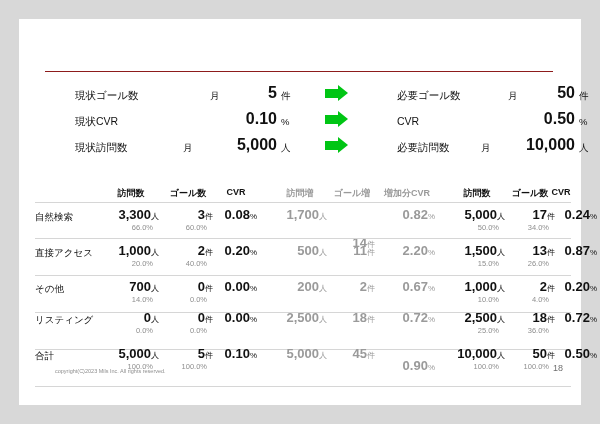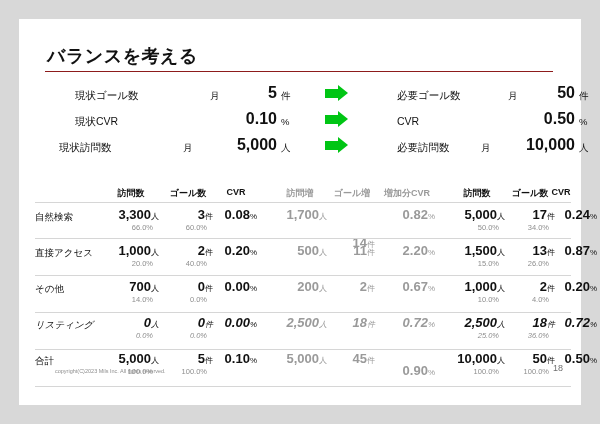--- a/index.html
+++ b/index.html
@@ -86,21 +86,20 @@
   }
   .pageno{
     position:absolute;right:18px;top:344px;font-size:9px;color:#6f6f6f;
   }
 </style>
 </head>
 <body>
 
 <div class="slide">
 
-  <div class="title">バランスを考える</div>
   <div class="title-rule"></div>
 
   <div class="summary">
 
     <div class="srow">
       <span class="lbl" style="left:22px;top:6px;">現状ゴール数</span>
       <span class="unit-m" style="left:157px;top:7px;">月</span>
       <span class="big" style="left:150px;top:1px;width:74px;">5</span>
       <span class="unit" style="left:228px;top:7px;">件</span>
       <span class="arrow-wrap" style="left:272px;top:2px;width:24px;height:17px;">
@@ -120,21 +119,21 @@
       <span class="arrow-wrap" style="left:272px;top:2px;width:24px;height:17px;">
         <span class="arrow-body"></span>
           <span class="arrow-head"></span>
       </span>
       <span class="lbl" style="left:344px;top:6px;">CVR</span>
       <span class="big" style="left:448px;top:1px;width:74px;">0.50</span>
       <span class="unit" style="left:526px;top:7px;">%</span>
     </div>
 
     <div class="srow">
-      <span class="lbl" style="left:6px;top:6px;text-align:right;">現状訪問数</span>
+      <span class="lbl" style="left:22px;top:6px;text-align:right;">現状訪問数</span>
       <span class="unit-m" style="left:130px;top:7px;">月</span>
       <span class="big" style="left:143px;top:1px;width:81px;">5,000</span>
       <span class="unit" style="left:228px;top:7px;">人</span>
       <span class="arrow-wrap" style="left:272px;top:2px;width:24px;height:17px;">
         <span class="arrow-body"></span>
           <span class="arrow-head"></span>
       </span>
       <span class="lbl" style="left:344px;top:6px;">必要訪問数</span>
       <span class="unit-m" style="left:428px;top:7px;">月</span>
       <span class="big" style="left:441px;top:1px;width:81px;">10,000</span>
@@ -205,21 +204,21 @@
       <span class="cell" style="left:294px;top:0;width:46px;"><span class="v gray">2</span><span class="u gray">件</span></span>
       <span class="cell" style="left:344px;top:0;width:56px;"><span class="v gray">0.67</span><span class="u gray">%</span></span>
       <span class="cell" style="left:410px;top:0;width:60px;"><span class="v">1,000</span><span class="u">人</span></span>
       <span class="pct" style="left:410px;top:16px;width:54px;">10.0%</span>
       <span class="cell" style="left:472px;top:0;width:48px;"><span class="v">2</span><span class="u">件</span></span>
       <span class="pct" style="left:472px;top:16px;width:42px;">4.0%</span>
       <span class="cell" style="left:518px;top:0;width:44px;"><span class="v">0.20</span><span class="u">%</span></span>
     </div>
     <div class="rule" style="top:125px;"></div>
 
-    <div class="hrow" style="margin-top:5px;font-style:italic;">
+    <div class="hrow" style="">
       <span class="rowname">リスティング</span>
       <span class="cell" style="left:66px;top:0;width:58px;"><span class="v">0</span><span class="u">人</span></span>
       <span class="pct" style="left:66px;top:16px;width:52px;">0.0%</span>
       <span class="cell" style="left:128px;top:0;width:50px;"><span class="v">0</span><span class="u">件</span></span>
       <span class="pct" style="left:128px;top:16px;width:44px;">0.0%</span>
       <span class="cell" style="left:178px;top:0;width:44px;"><span class="v">0.00</span><span class="u">%</span></span>
       <span class="cell" style="left:238px;top:0;width:54px;"><span class="v gray">2,500</span><span class="u gray">人</span></span>
       <span class="cell" style="left:294px;top:0;width:46px;"><span class="v gray">18</span><span class="u gray">件</span></span>
       <span class="cell" style="left:344px;top:0;width:56px;"><span class="v gray">0.72</span><span class="u gray">%</span></span>
       <span class="cell" style="left:410px;top:0;width:60px;"><span class="v">2,500</span><span class="u">人</span></span>

